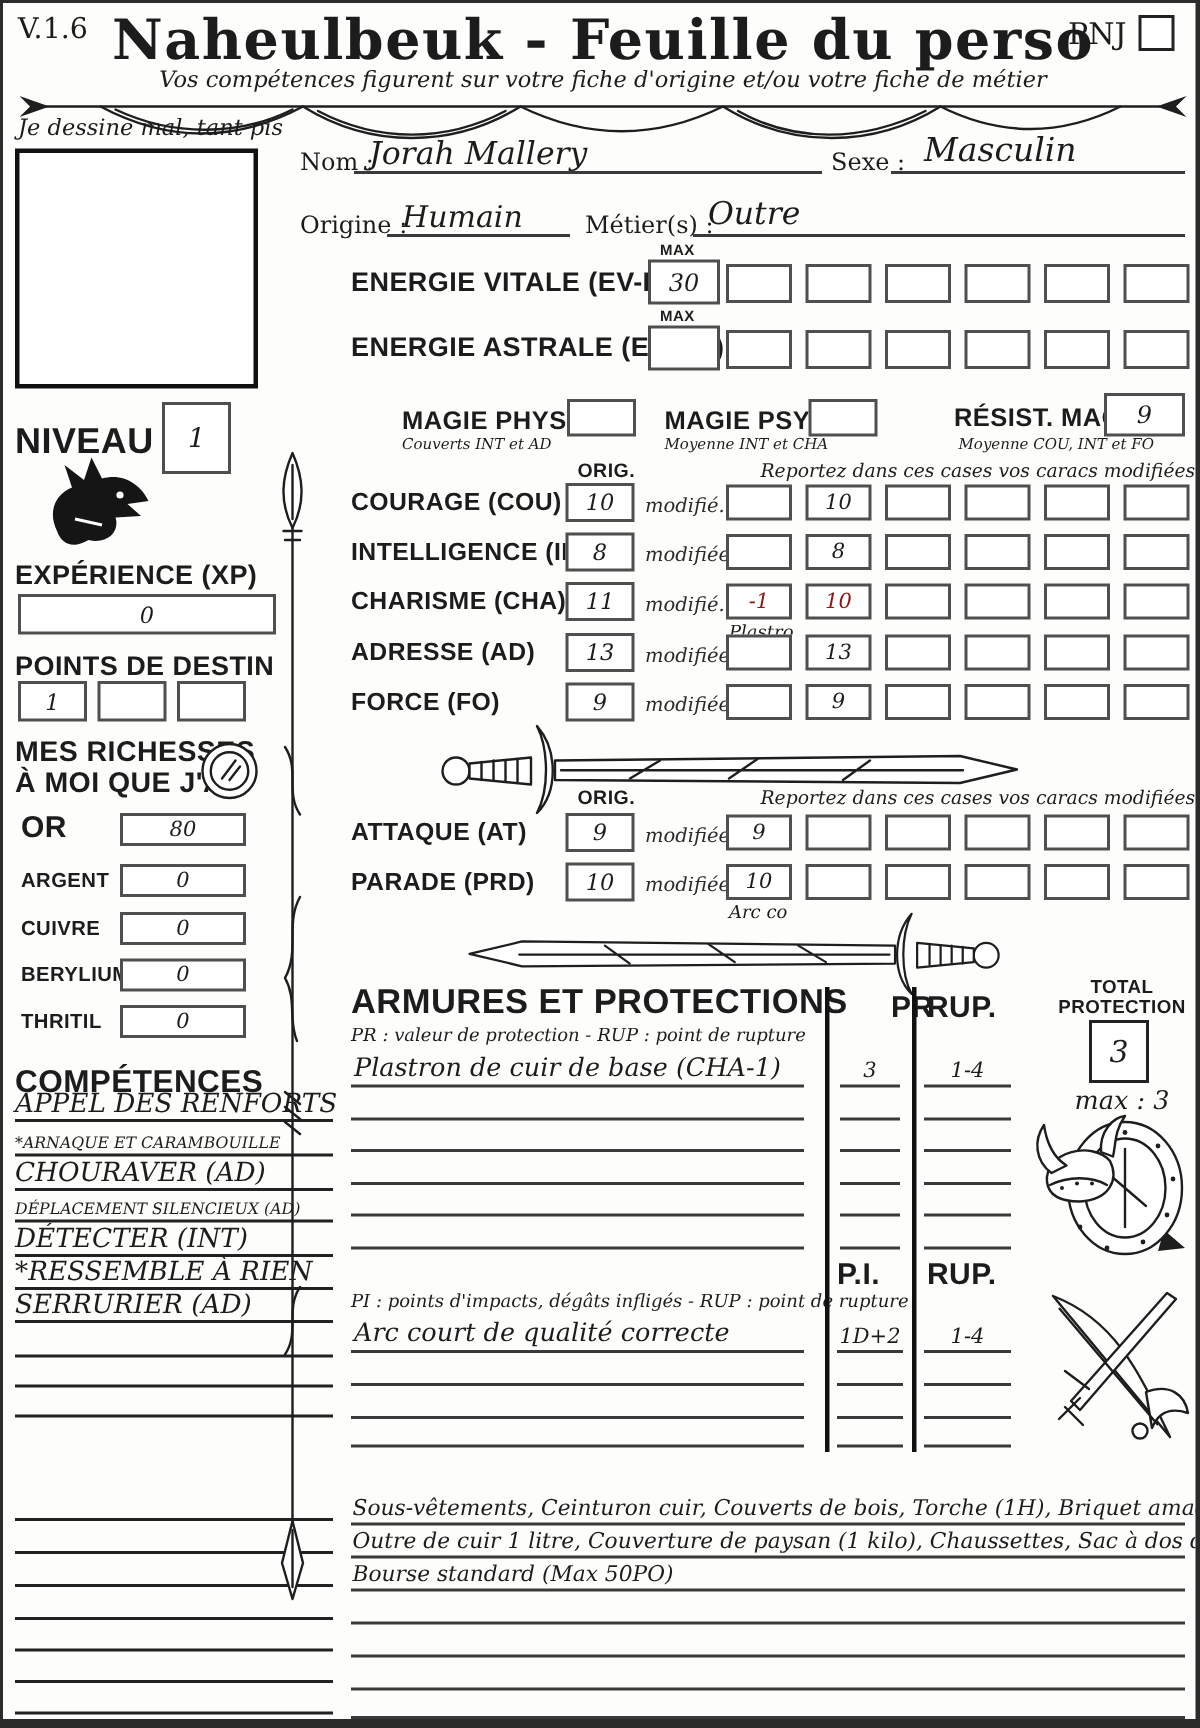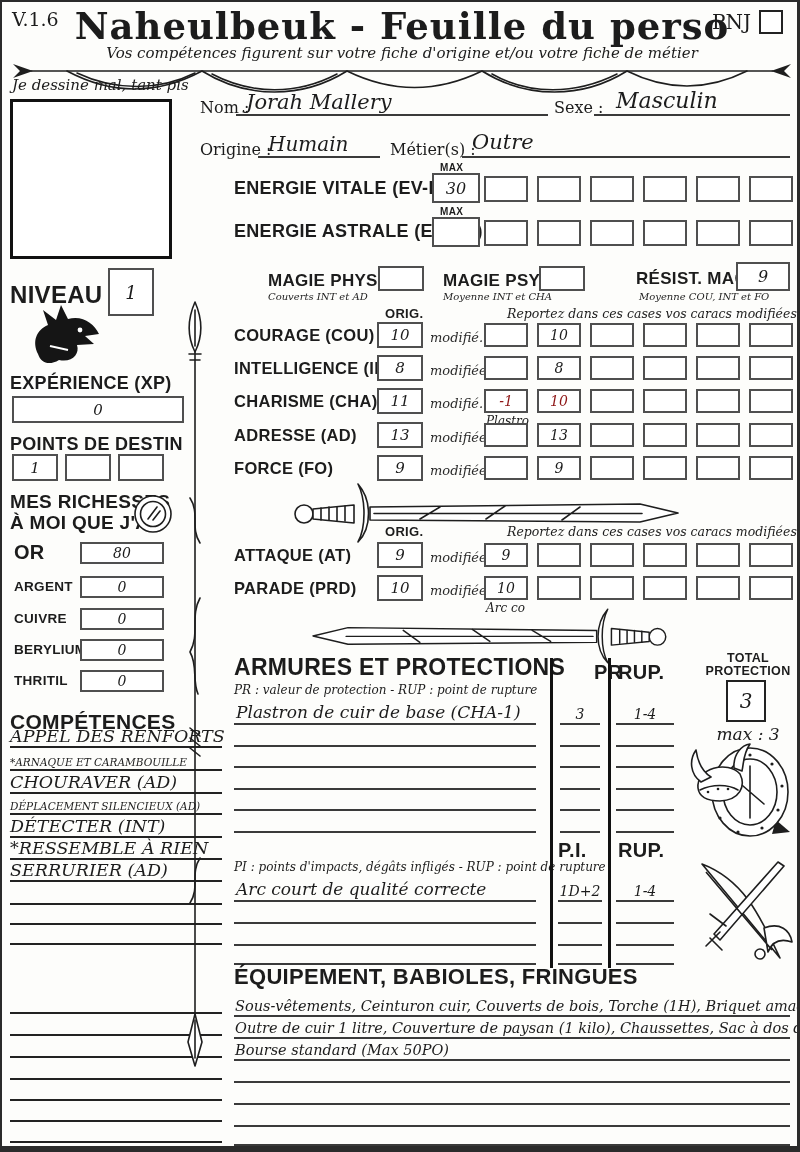--- a/index.html
+++ b/index.html
@@ -405,21 +405,20 @@
     </div>
 
   <svg style="left:684px;top:856px" width="112" height="106" viewBox="0 0 112 106">
     <path class="sk" d="M16 6 C58 22,74 58,94 100 M16 6 L94 100"></path>
     <path class="skf" d="M98 8 L34 82 L28 76 L92 4 Z"></path>
     <path class="sk" d="M40 68 L24 56 M34 74 L20 88 M24 80 L36 92"></path>
     <path class="skf" d="M20 14 L86 92 M78 70 C94 64,104 72,106 84 C94 80,86 84,82 94 Z"></path>
     <circle class="skf" cx="74" cy="96" r="5"></circle>
   </svg>
 
-  <div class="abs head" style="left:232px;top:964px;font-size:22px">ÉQUIPEMENT, BABIOLES, FRINGUES</div>
   <div id="equip-lines">
       <div class="line" style="left:232px;top:1013px;width:556px;height:2px"></div>
       <div class="abs hand" style="left:233px;top:997px;font-size:14.5px">Sous-vêtements, Ceinturon cuir, Couverts de bois, Torche (1H), Briquet amadou, Écuelle</div>
       <div class="line" style="left:232px;top:1035px;width:556px;height:2px"></div>
       <div class="abs hand" style="left:233px;top:1019px;font-size:14.5px">Outre de cuir 1 litre, Couverture de paysan (1 kilo), Chaussettes, Sac à dos de base (10Kg)</div>
       <div class="line" style="left:232px;top:1057px;width:556px;height:2px"></div>
       <div class="abs hand" style="left:233px;top:1041px;font-size:14.5px">Bourse standard (Max 50PO)</div>
       <div class="line" style="left:232px;top:1079px;width:556px;height:2px"></div>
       <div class="line" style="left:232px;top:1101px;width:556px;height:2px"></div>
       <div class="line" style="left:232px;top:1123px;width:556px;height:2px"></div>

